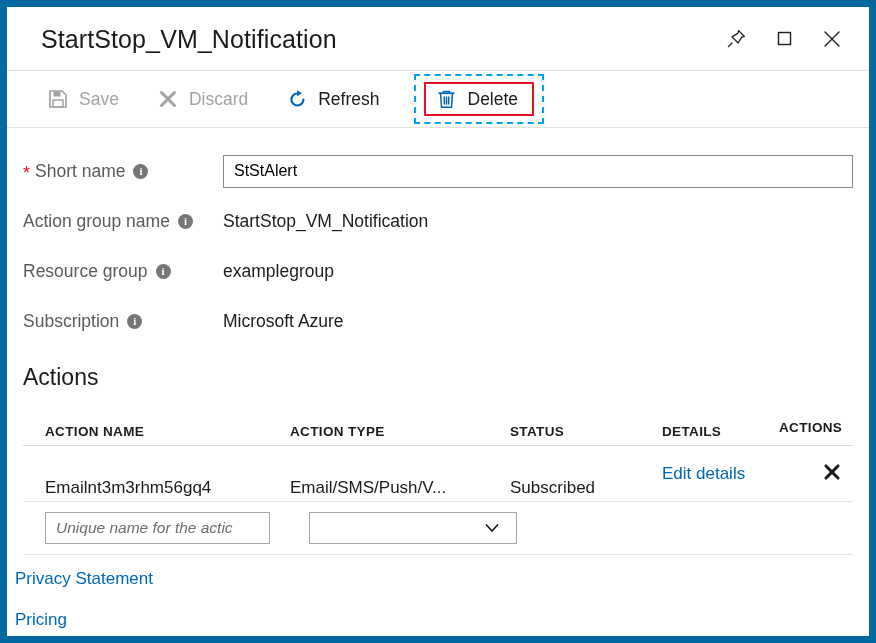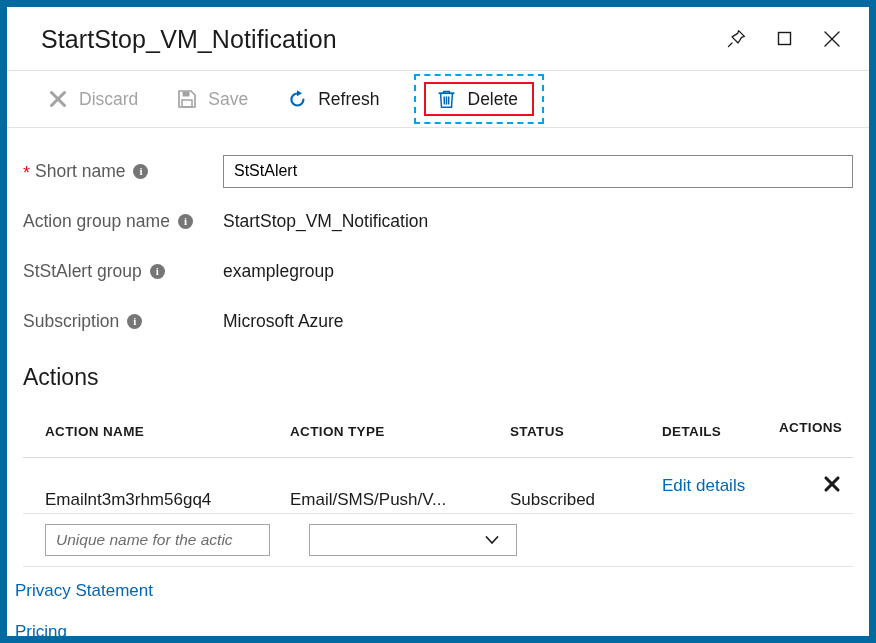--- a/index.html
+++ b/index.html
@@ -179,21 +179,21 @@
 
   .table {
     margin-top: 18px;
     padding: 0 16px;
   }
   .thead {
     display: flex;
     align-items: flex-end;
     height: 30px;
     border-bottom: 1px solid #d9d9d9;
-    padding-bottom: 18px;
+    padding-bottom: 6px;
   }
   .th {
     font-size: 13.5px;
     font-weight: bold;
     color: #1b1b1b;
     letter-spacing: 0.35px;
     white-space: nowrap;
   }
   .col-name   { flex: 0 0 245px; padding-left: 22px; }
   .col-type   { flex: 0 0 220px; }
@@ -324,38 +324,38 @@
         </svg>
       </div>
     </div>
   </div>
 
   <div class="commandbar">
 
     <button class="cmd disabled">
       <span class="cmd-icon">
         <svg width="20" height="20" viewBox="0 0 20 20">
+          <path d="M2 2 H14 L18 6 V18 H2 Z" fill="none" stroke="#a3a3a3" stroke-width="1.7"></path>
+          <rect x="5.5" y="2.5" width="7" height="5" fill="#a3a3a3"></rect>
+          <rect x="5" y="11" width="10" height="7" fill="none" stroke="#a3a3a3" stroke-width="1.5"></rect>
+        </svg>
+      </span>
+      <span>Save</span>
+    </button>
+
+    <button class="cmd disabled">
+      <span class="cmd-icon">
+        <svg width="20" height="20" viewBox="0 0 20 20">
           <g stroke="#a3a3a3" stroke-width="3" stroke-linecap="round">
             <line x1="3.5" y1="3.5" x2="16.5" y2="16.5"></line>
             <line x1="16.5" y1="3.5" x2="3.5" y2="16.5"></line>
           </g>
         </svg>
       </span>
       <span>Discard</span>
-    </button>
-
-    <button class="cmd disabled">
-      <span class="cmd-icon">
-        <svg width="20" height="20" viewBox="0 0 20 20">
-          <path d="M2 2 H14 L18 6 V18 H2 Z" fill="none" stroke="#a3a3a3" stroke-width="1.7"></path>
-          <rect x="5.5" y="2.5" width="7" height="5" fill="#a3a3a3"></rect>
-          <rect x="5" y="11" width="10" height="7" fill="none" stroke="#a3a3a3" stroke-width="1.5"></rect>
-        </svg>
-      </span>
-      <span>Save</span>
     </button>
 
     <button class="cmd">
       <span class="cmd-icon">
         <svg width="21" height="21" viewBox="0 0 21 21">
           <path d="M16.4 10.5 A6 6 0 1 1 10.4 4.5" fill="none" stroke="#0067b8" stroke-width="2.2" stroke-linecap="round"></path>
           <path d="M10.0 1.3 L10.0 7.3 L15.0 4.3 Z" fill="#0067b8"></path>
         </svg>
       </span>
       <span>Refresh</span>
@@ -394,21 +394,21 @@
     <div class="frow">
       <div class="flabel">
         <span>Action group name</span>
         <span class="info-icon">i</span>
       </div>
       <div class="fvalue">StartStop_VM_Notification</div>
     </div>
 
     <div class="frow">
       <div class="flabel">
-        <span>StStAlert group</span>
+        <span>Resource group</span>
         <span class="info-icon">i</span>
       </div>
       <div class="fvalue">examplegroup</div>
     </div>
 
     <div class="frow">
       <div class="flabel">
         <span>Subscription</span>
         <span class="info-icon">i</span>
       </div>

